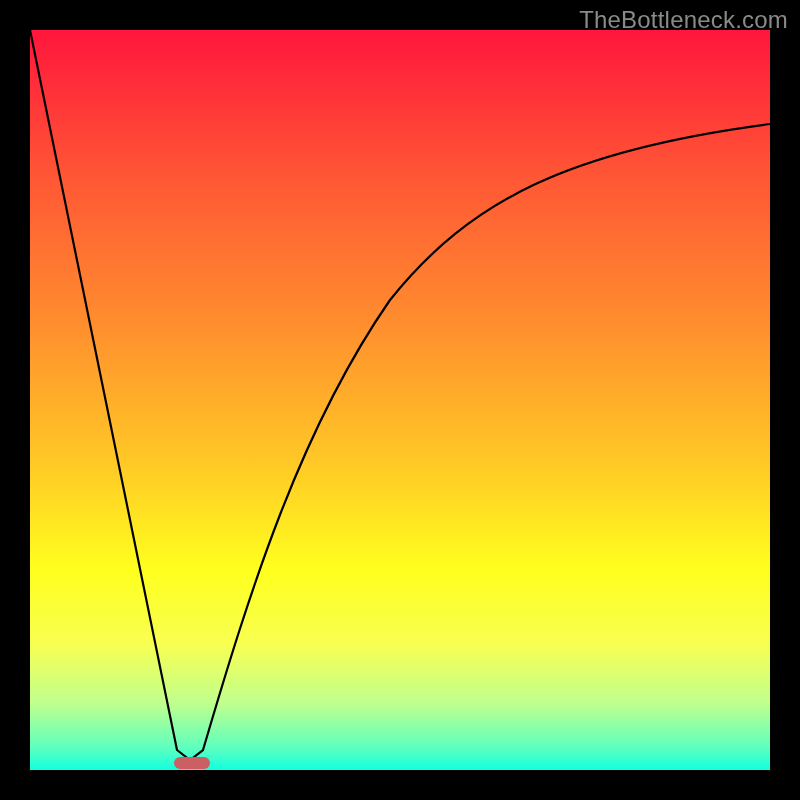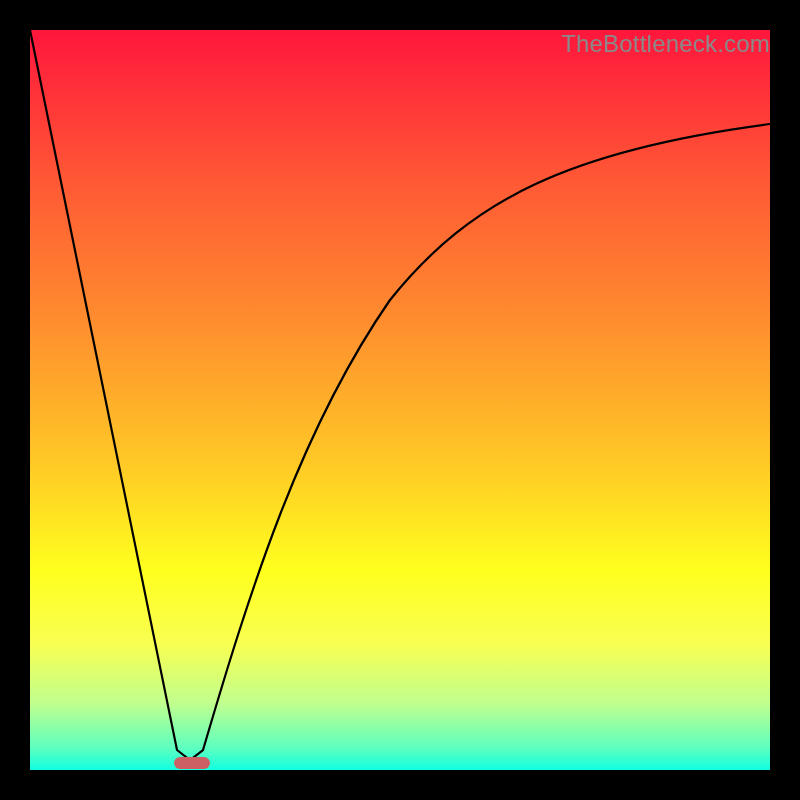--- a/index.html
+++ b/index.html
@@ -18,26 +18,25 @@
       #ffff1e 73%,
       #f8ff52 83%,
       #c0ff8e 91%,
       #5effbf 97%,
       #11ffe0 100%
     );
   }
   .watermark {
     position: absolute;
     top: 6px;
-    right: 30px;
+    right: 12px;
     color: #8a8a8a;
     font-size: 24px;
     font-weight: 500;
     letter-spacing: 0.2px;
-    margin-top: 24px;
   }
   .curve {
     position: absolute;
     top: 30px;
     left: 30px;
     width: 740px;
     height: 740px;
     pointer-events: none;
   }
   .marker {

